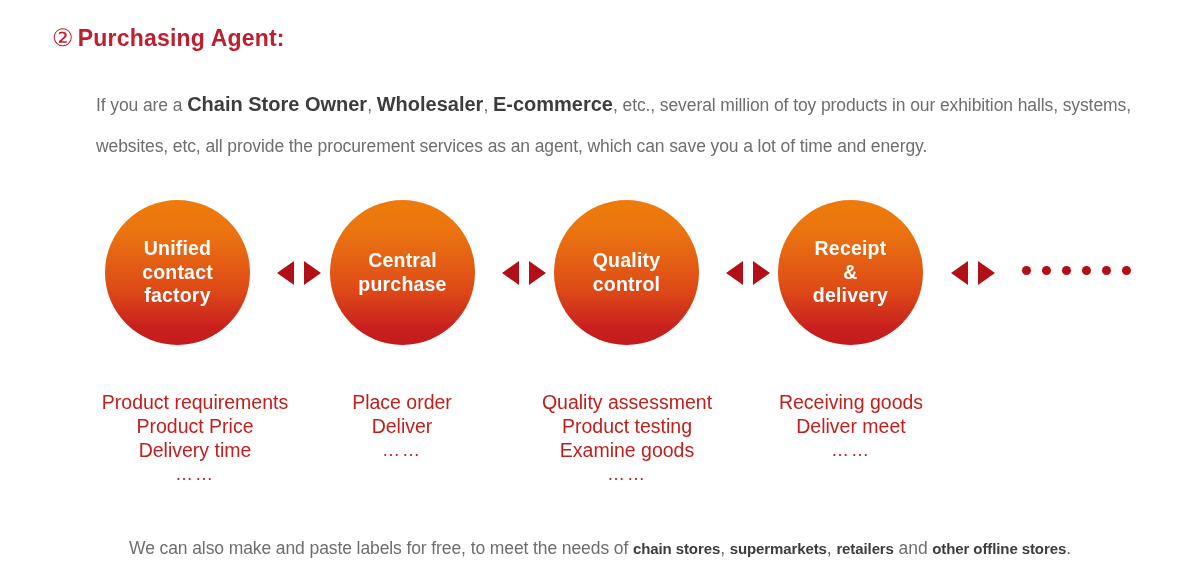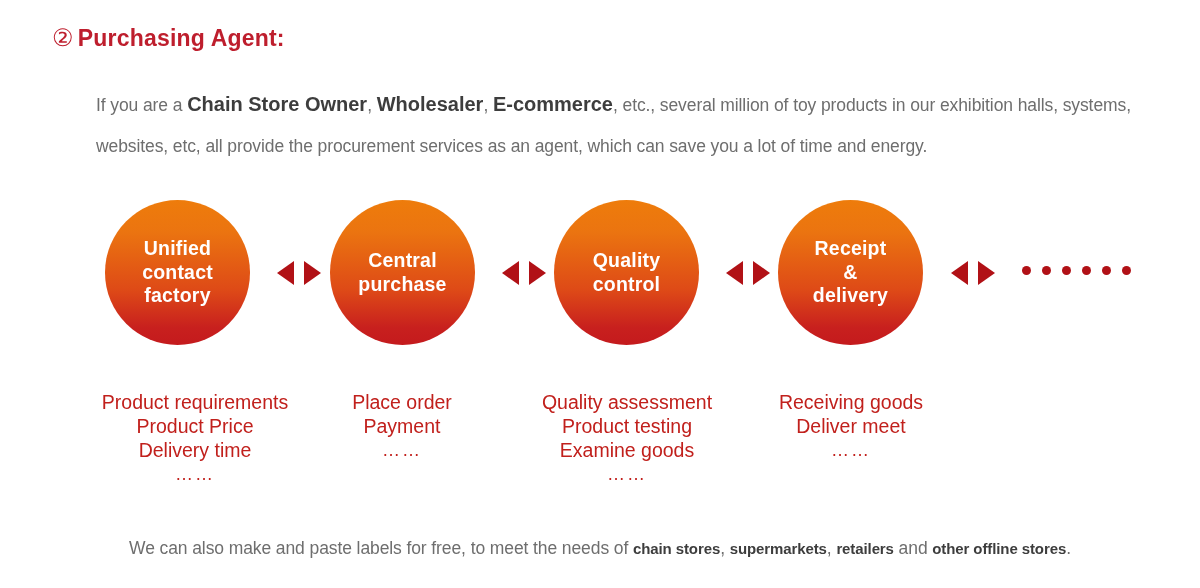--- a/index.html
+++ b/index.html
@@ -218,21 +218,21 @@
 
 <div class="caption" style="left:89px; width:200px;margin-left:6px;">
   <div>Product requirements</div>
   <div>Product Price</div>
   <div>Delivery time</div>
   <div class="ell">……</div>
 </div>
 
 <div class="caption" style="left:302px; width:200px;">
   <div>Place  order</div>
-  <div>Payment</div>
+  <div>Deliver</div>
   <div class="ell">……</div>
 </div>
 
 <div class="caption" style="left:507px; width:240px;">
   <div>Quality assessment</div>
   <div>Product testing</div>
   <div>Examine goods</div>
   <div class="ell">……</div>
 </div>
 

